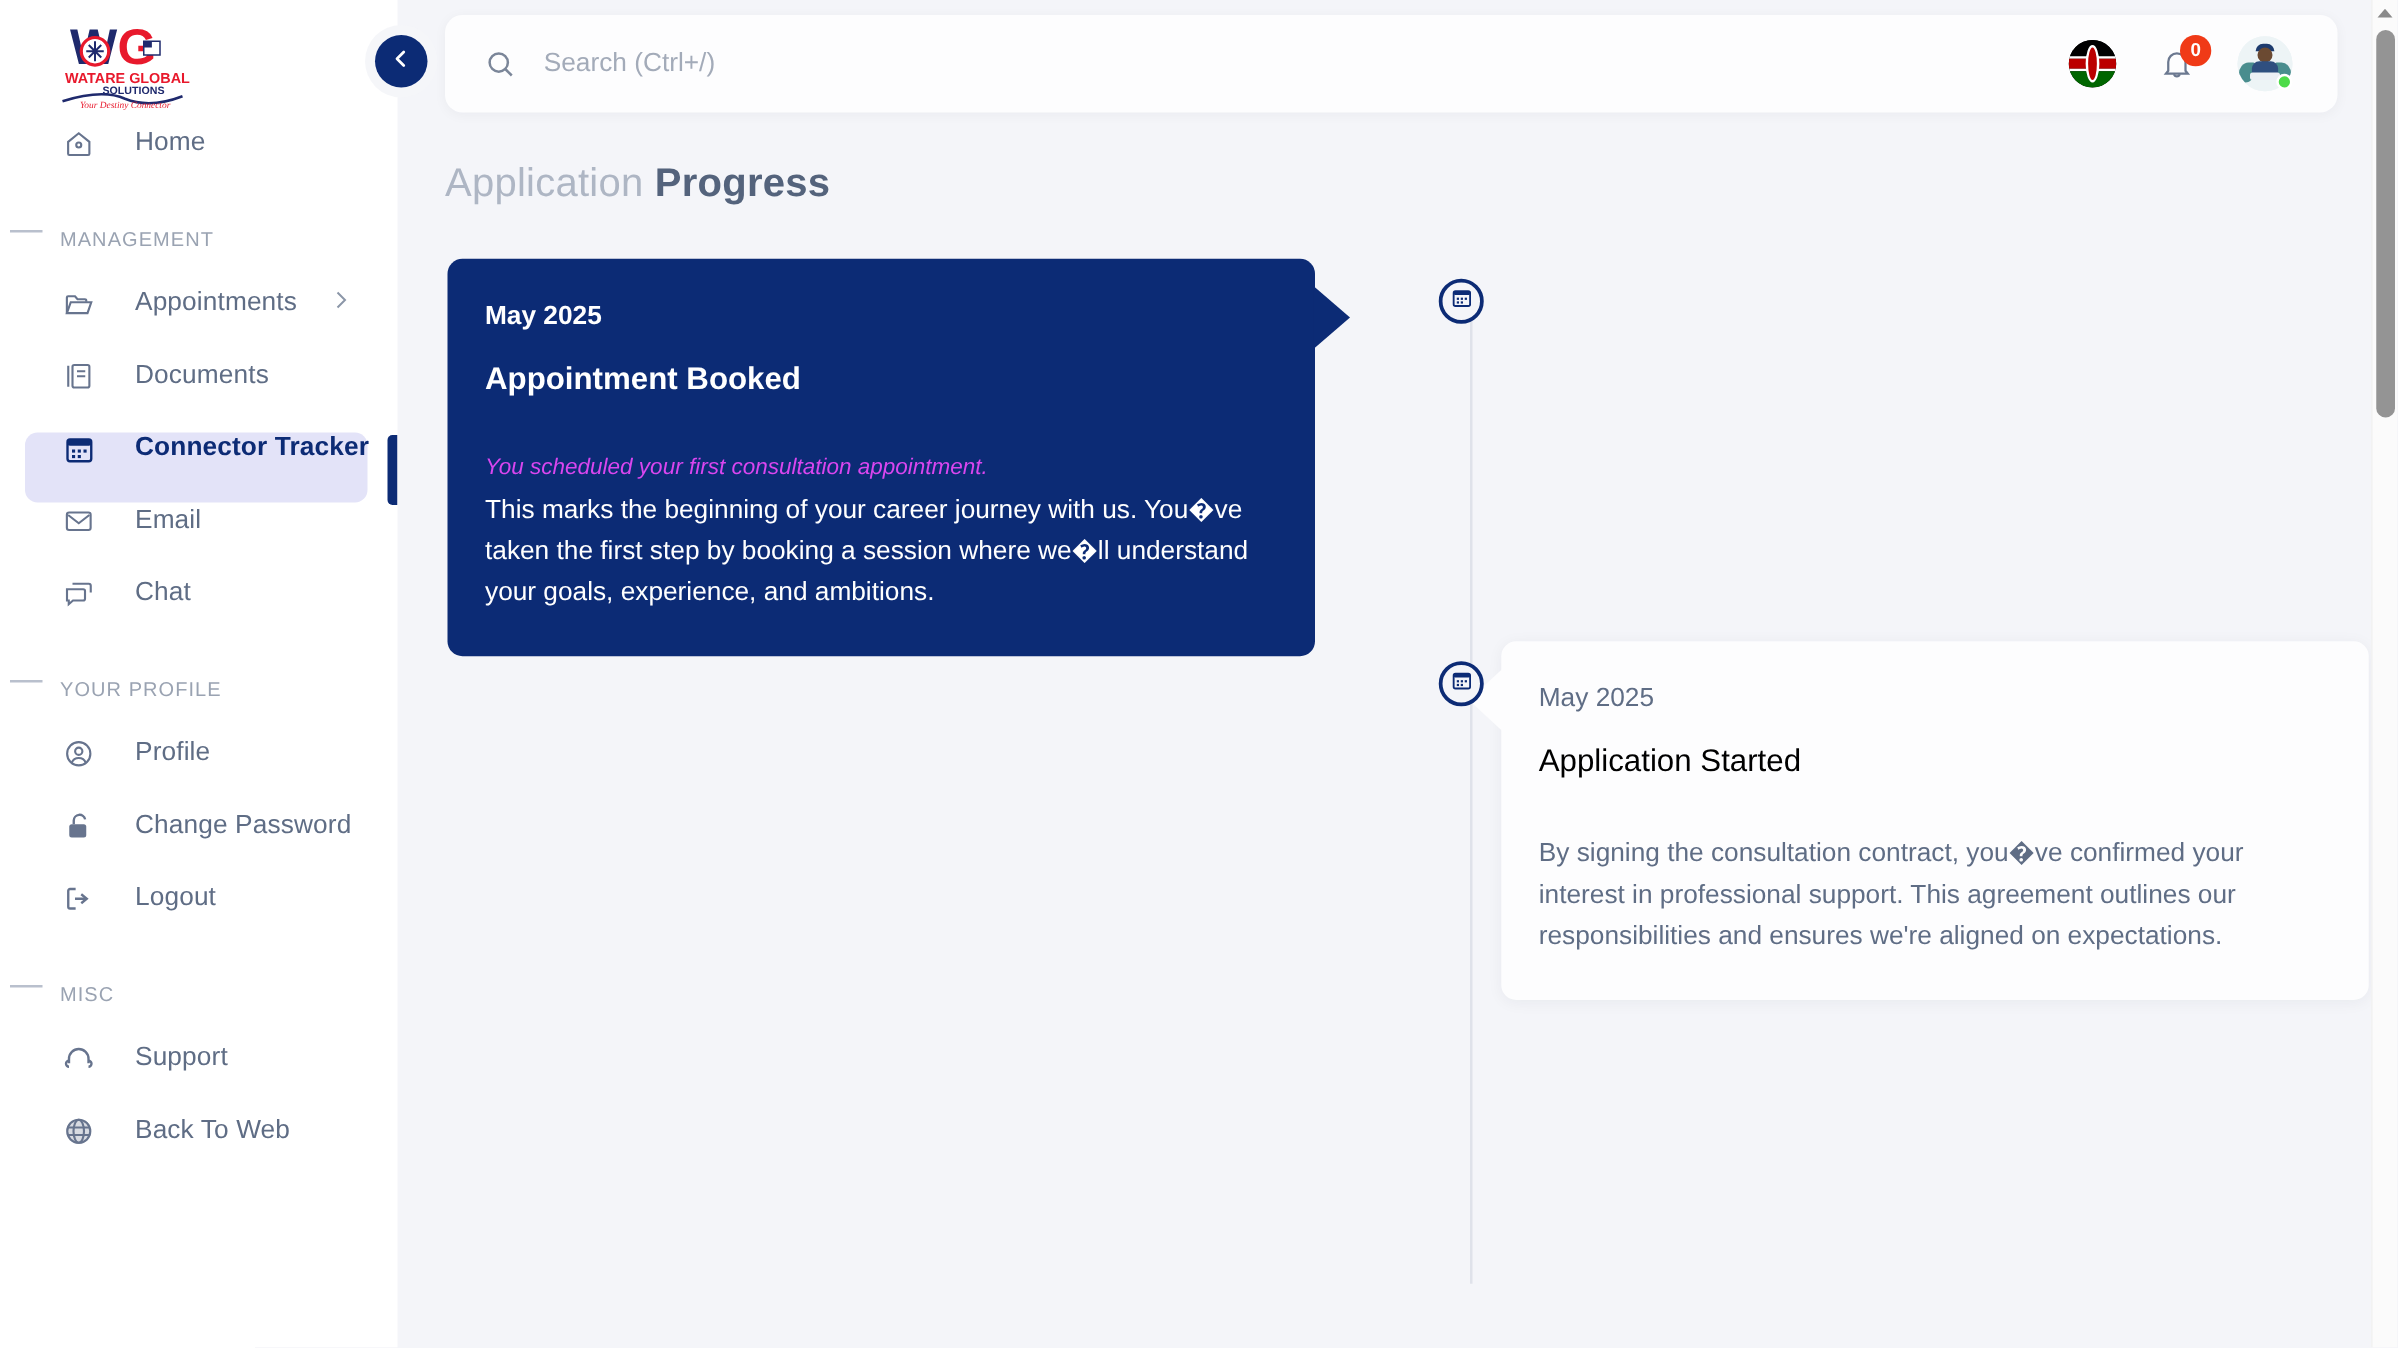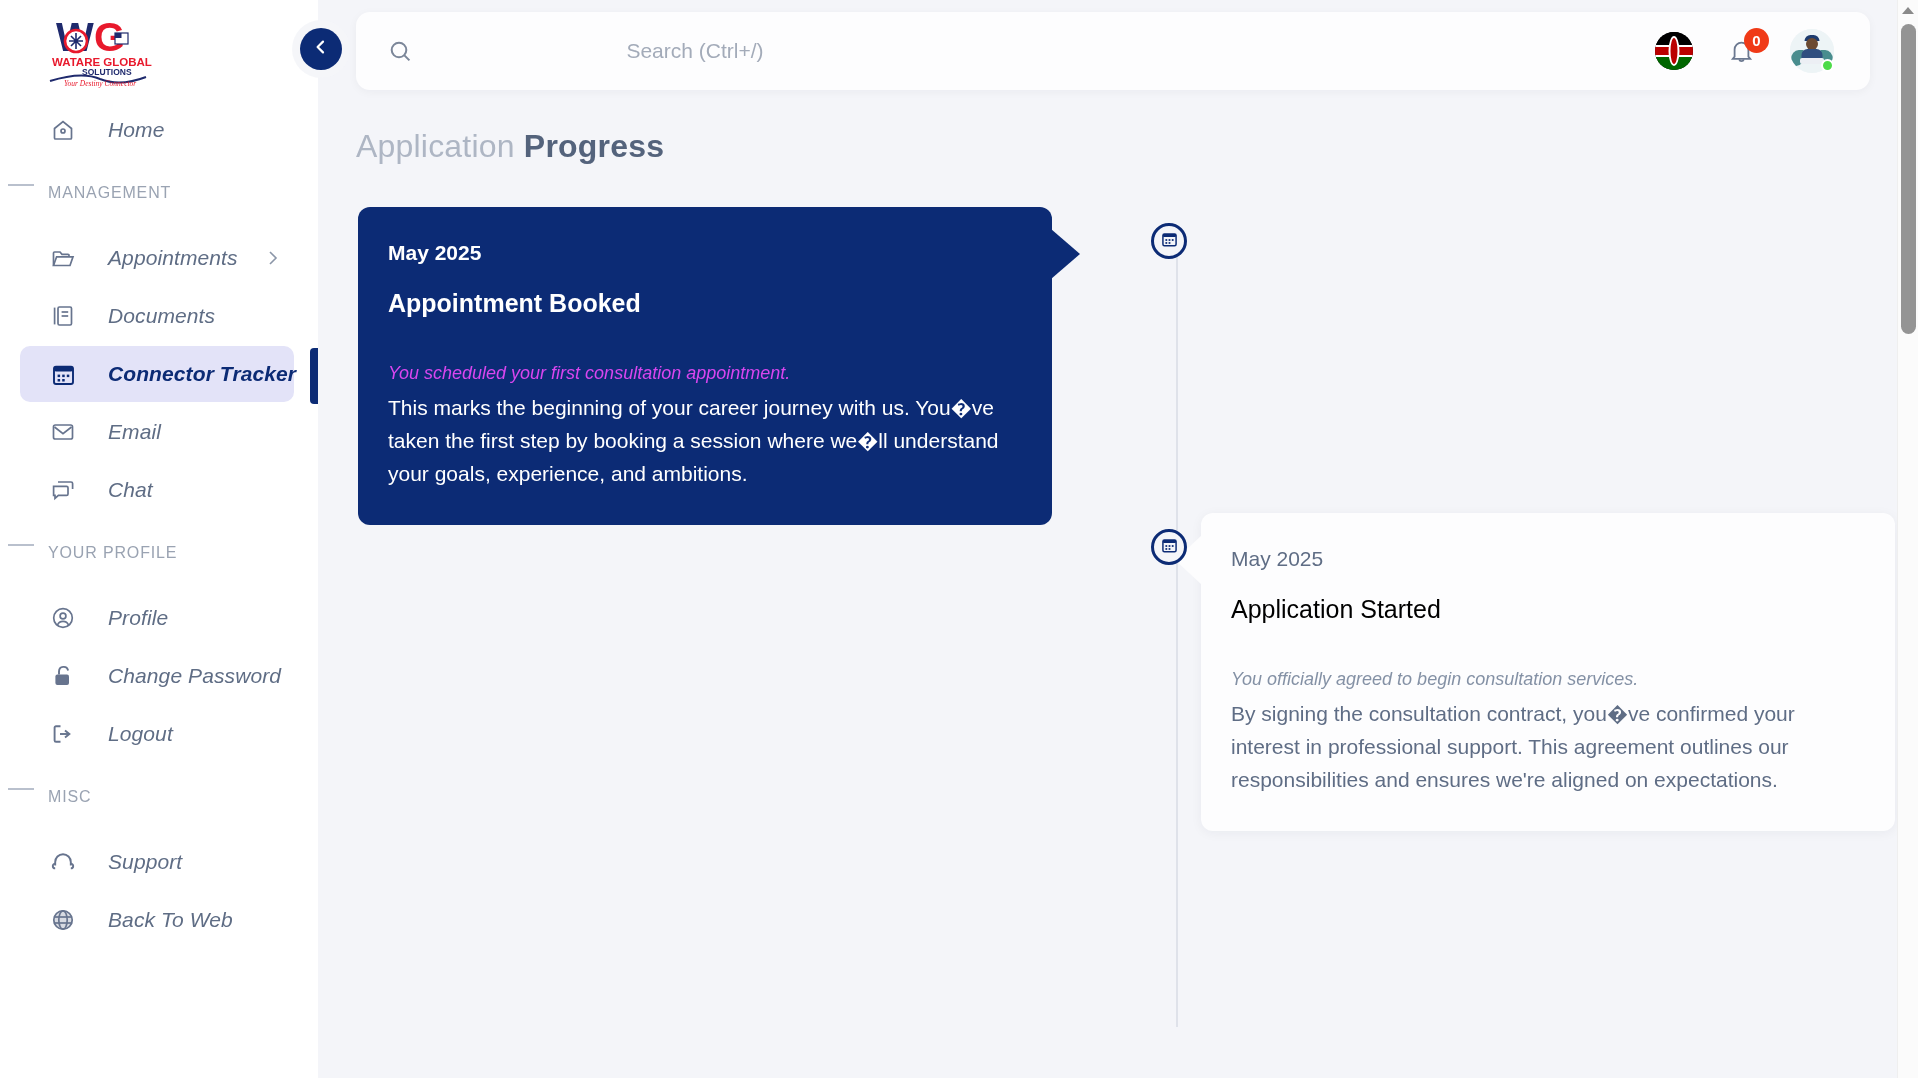--- a/index.html
+++ b/index.html
@@ -21,27 +21,26 @@
   }
   .logo-wrap {
     height: 100px;
     display: flex; align-items: center;
     padding-left: 42px;
   }
   .logo { width: 112px; height: 78px; position: relative; }
 
   .nav-item {
     height: 56px;
-    display: flex; align-items: center;
+    display: flex; align-items: flex-start;
     padding-left: 30px;
     margin: 2px 24px 2px 20px;
     border-radius: 10px;
     cursor: pointer;
     position: relative;
-    font-style: italic;
   }
   .nav-item .ico {
     width: 26px; height: 26px; min-width: 26px;
     display: flex; align-items: center; justify-content: center;
     color: #67748e;
   }
   .nav-item .lbl {
     margin-left: 32px;
     font-size: 21px;
     color: #5f6d85;
@@ -105,21 +104,21 @@
     border-radius: 14px;
     display: flex; align-items: center;
     box-shadow: 0 2px 10px rgba(20,20,50,.045);
   }
   .search-zone { display: flex; align-items: center; flex: 1; padding-left: 32px; }
   .search-ico { color: #7b8699; display: flex; }
   .search-input {
     border: none; outline: none; background: transparent;
     margin-left: 22px;
     font-size: 21px; font-family: "Liberation Sans", sans-serif;
-    color: #4a5568; width: 520px; text-align: center;
+    color: #4a5568; width: 520px;
   }
   .search-input::placeholder { color: #a3abb9; }
 
   .top-actions { display: flex; align-items: center; padding-right: 36px; gap: 34px; }
 
   .flag {
     width: 38px; height: 38px; border-radius: 50%;
     overflow: hidden; position: relative; cursor: pointer;
     background: #000;
   }
@@ -522,21 +521,20 @@
             <rect x="6" y="15" width="2.4" height="2.4"></rect>
               <rect x="10.3" y="15" width="2.4" height="2.4"></rect>
           </svg>
         </span>
       </div>
 
       <div class="card light-card" style="left: 845px; top: 306px; width: 694px;">
         <div class="point-l"></div>
         <div class="c-date">May 2025</div>
         <div class="c-title">Application Started</div>
-        <div class="c-sub">You officially agreed to begin consultation services.</div>
         <div class="c-body">By signing the consultation contract, you�ve confirmed your interest in professional support. This agreement outlines our responsibilities and ensures we're aligned on expectations.</div>
       </div>
 
     </div>
   </main>
 
   <div class="scrollbar">
     <div class="sb-arrow-up"></div>
     <div class="sb-thumb"></div>
   </div>

